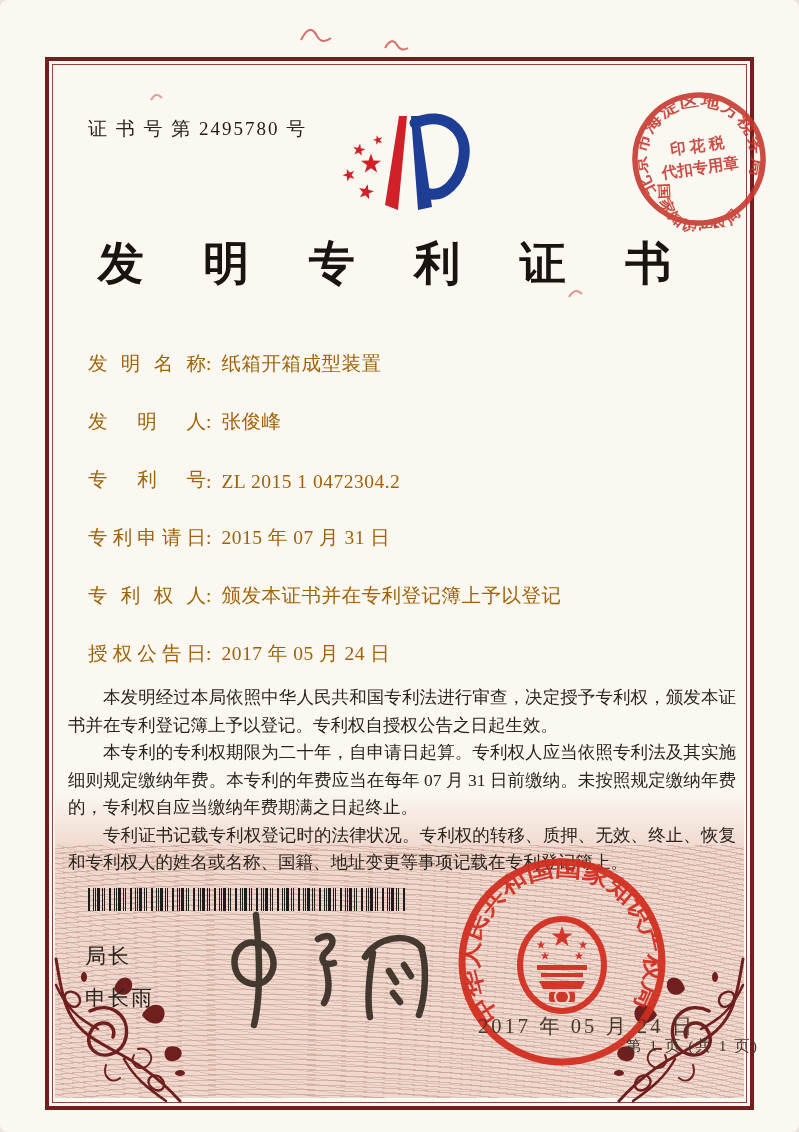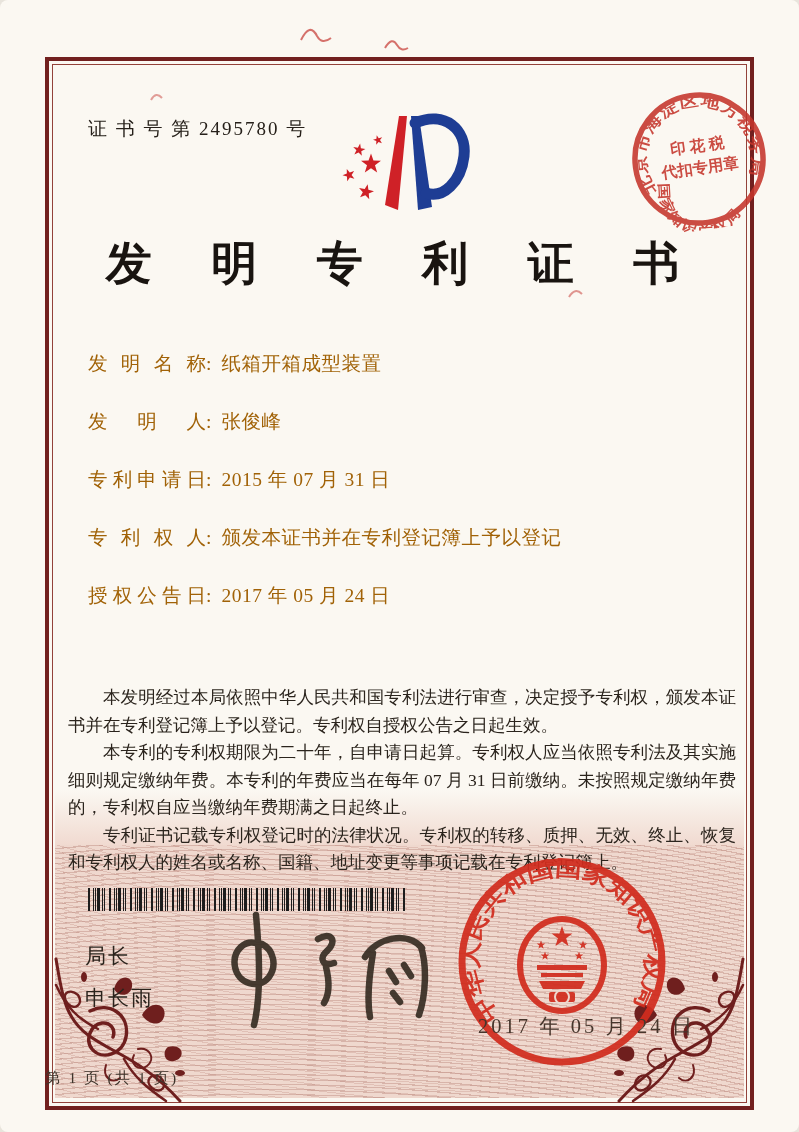--- a/index.html
+++ b/index.html
@@ -18,21 +18,21 @@
     background:linear-gradient(to bottom,rgba(240,216,206,0),rgba(240,216,206,.95));}
   .wave-band{position:absolute;left:55px;top:845px;width:689px;height:253px;z-index:1;
     background-color:#efd8ce;
     background-image:
       repeating-radial-gradient(circle at 30% 2300px, rgba(187,135,124,.45) 0 1.2px, rgba(0,0,0,0) 1.2px 5px),
       repeating-radial-gradient(circle at 72% -1600px, rgba(197,147,136,.35) 0 1px, rgba(0,0,0,0) 1px 6px);}
   
   .cert-no{position:absolute;left:88px;top:116px;font-size:19px;letter-spacing:2px;
     color:#26201a;z-index:3;}
   
-  .title{position:absolute;left:38px;top:233px;width:709px;text-align:center;
+  .title{position:absolute;left:30px;top:233px;width:709px;text-align:center;
     font-size:46px;font-weight:bold;letter-spacing:24px;text-indent:24px;color:#191410;z-index:3;}
   
   .fields{position:absolute;left:88px;top:350px;z-index:3;}
   .field-row{height:24px;margin-bottom:34px;font-size:19.5px;color:#a16207;white-space:nowrap;}
   .field-label{display:inline-block;width:118px;text-align:justify;text-align-last:justify;
     font-weight:500;vertical-align:bottom;}
   .field-colon{margin-right:10px;}
   .field-value{letter-spacing:.5px;}
   
   .body-text{position:absolute;left:68px;top:684px;width:668px;z-index:3;
@@ -48,21 +48,21 @@
   .signer div{margin-bottom:14px;letter-spacing:2px;}
   .signature{position:absolute;left:205px;top:905px;z-index:4;}
   
   .seal{position:absolute;left:453px;top:853px;z-index:3;opacity:.93;}
   .seal-date{position:absolute;left:478px;top:1012px;z-index:4;font-size:20.5px;
     letter-spacing:3px;color:#46362c;font-weight:500;}
   
   .tax-stamp{position:absolute;left:628px;top:88px;z-index:3;opacity:.88;
     transform:rotate(-8deg);}
   
-  .footer{position:absolute;left:45px;top:1068px;width:714px;text-align:left;z-index:3;
+  .footer{position:absolute;left:45px;top:1036px;width:714px;text-align:right;z-index:3;
     font-size:15.5px;letter-spacing:2px;color:#3e352c;}
   
   .logo{position:absolute;left:333px;top:108px;z-index:3;}
   
   .flourish{position:absolute;z-index:2;}
   .flourish.br{right:52px;top:955px;}
   .flourish.bl{left:52px;top:955px;transform:scaleX(-1);}
   
   .mark{position:absolute;z-index:3;color:#c9453f;opacity:.75;}
 </style>
@@ -110,20 +110,23 @@
   </svg>
 
   <div class="title">发 明 专 利 证 书</div>
 
   <div class="fields">
     <div class="field-row">
       <span class="field-label">发明名称</span><span class="field-colon">:</span><span class="field-value">纸箱开箱成型装置</span>
     </div>
     <div class="field-row">
       <span class="field-label">发明人</span><span class="field-colon">:</span><span class="field-value">张俊峰</span>
+    </div>
+    <div class="field-row">
+      <span class="field-label">专利号</span><span class="field-colon">:</span><span class="field-value">ZL 2015 1 0472304.2</span>
     </div>
     <div class="field-row">
       <span class="field-label">专利申请日</span><span class="field-colon">:</span><span class="field-value">2015 年 07 月 31 日</span>
     </div>
     <div class="field-row">
       <span class="field-label">专利权人</span><span class="field-colon">:</span><span class="field-value">颁发本证书并在专利登记簿上予以登记</span>
     </div>
     <div class="field-row">
       <span class="field-label">授权公告日</span><span class="field-colon">:</span><span class="field-value">2017 年 05 月 24 日</span>
     </div>

